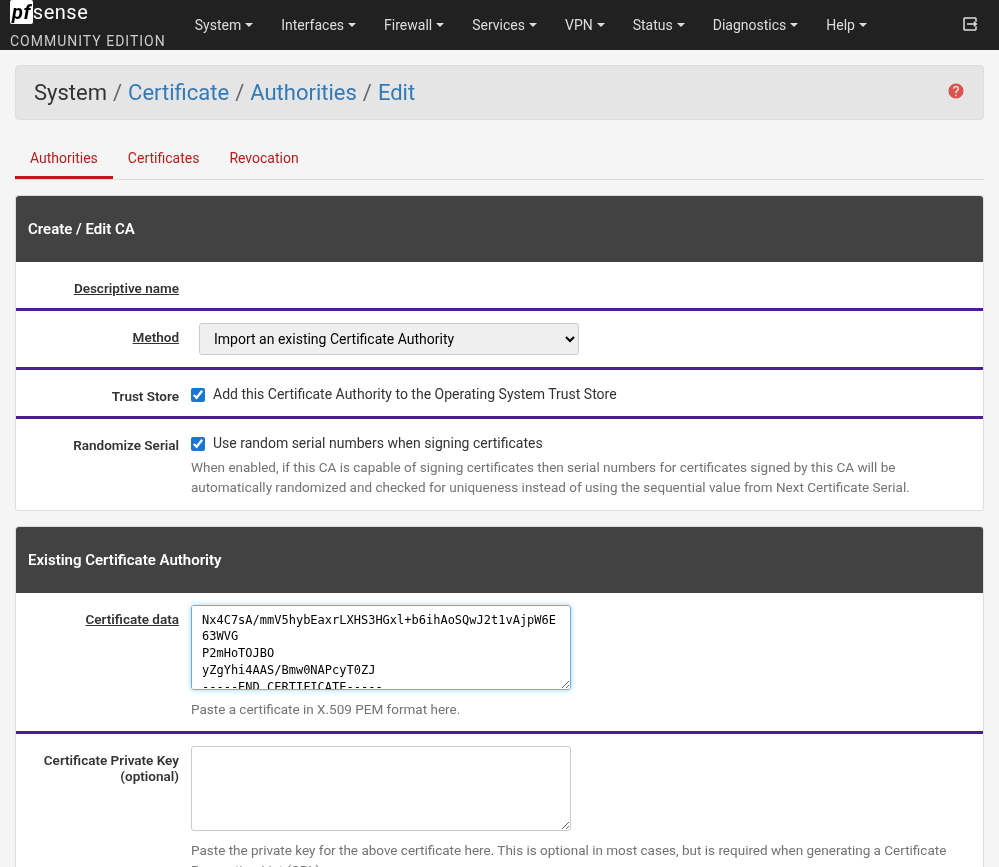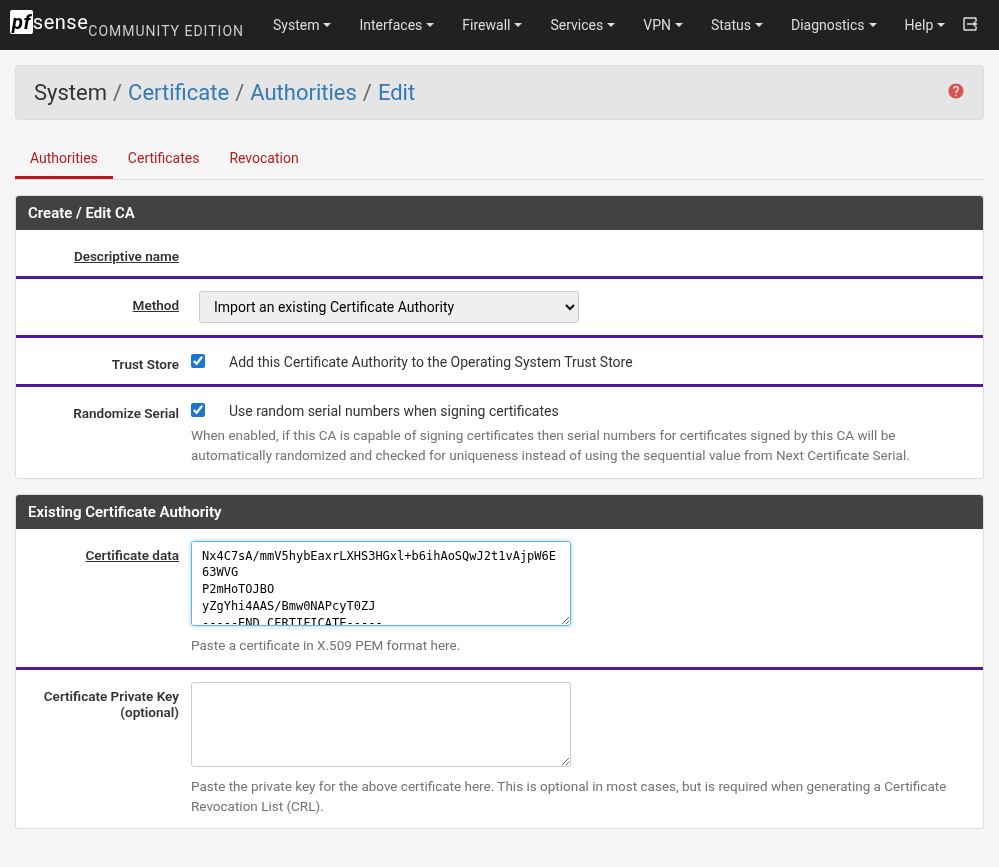--- a/index.html
+++ b/index.html
@@ -13,21 +13,21 @@
 .navbar {
   background: #212121;
   color: #fff;
   height: 50px;
   display: flex;
   align-items: center;
   padding: 0 10px;
 }
 .navbar-brand {
   display: flex;
-  flex-direction: row;
+  flex-direction: column;
   align-items: flex-start;
   margin-right: 15px;
   line-height: 1;
 }
 .navbar-brand .logo-main {
   font-size: 20px;
   font-weight: 400;
   letter-spacing: 0.5px;
 }
 .navbar-brand .logo-main .pf {
@@ -117,21 +117,21 @@
 }
 .panel {
   background: #fff;
   border: 1px solid #ddd;
   border-radius: 3px;
   margin-top: 15px;
 }
 .panel-heading {
   background: #424242;
   color: #fff;
-  padding: 8px 12px;
+  padding: 24px 12px;
   font-size: 15px;
   font-weight: 600;
   border-radius: 3px 3px 0 0;
 }
 .form-group {
   display: flex;
   padding: 12px 15px;
   border-bottom: 3px solid #4c1d95;
   align-items: flex-start;
 }
@@ -171,22 +171,22 @@
   outline: none;
 }
 .help-block {
   color: #737373;
   font-size: 13.5px;
   margin-top: 6px;
   line-height: 1.5;
 }
 .checkbox-wrap {
   display: flex;
-  align-items: flex-start;
-  gap: 24px;
+  align-items: flex-end;
+  gap: 8px;
   padding-top: 4px;
 }
 .checkbox-wrap input[type=checkbox] {
   width: 14px; height: 14px;
   accent-color: #1976d2;
 }
 .checkbox-label { font-size: 14px; color: #333; }
 </style>
 </head>
 <body>

